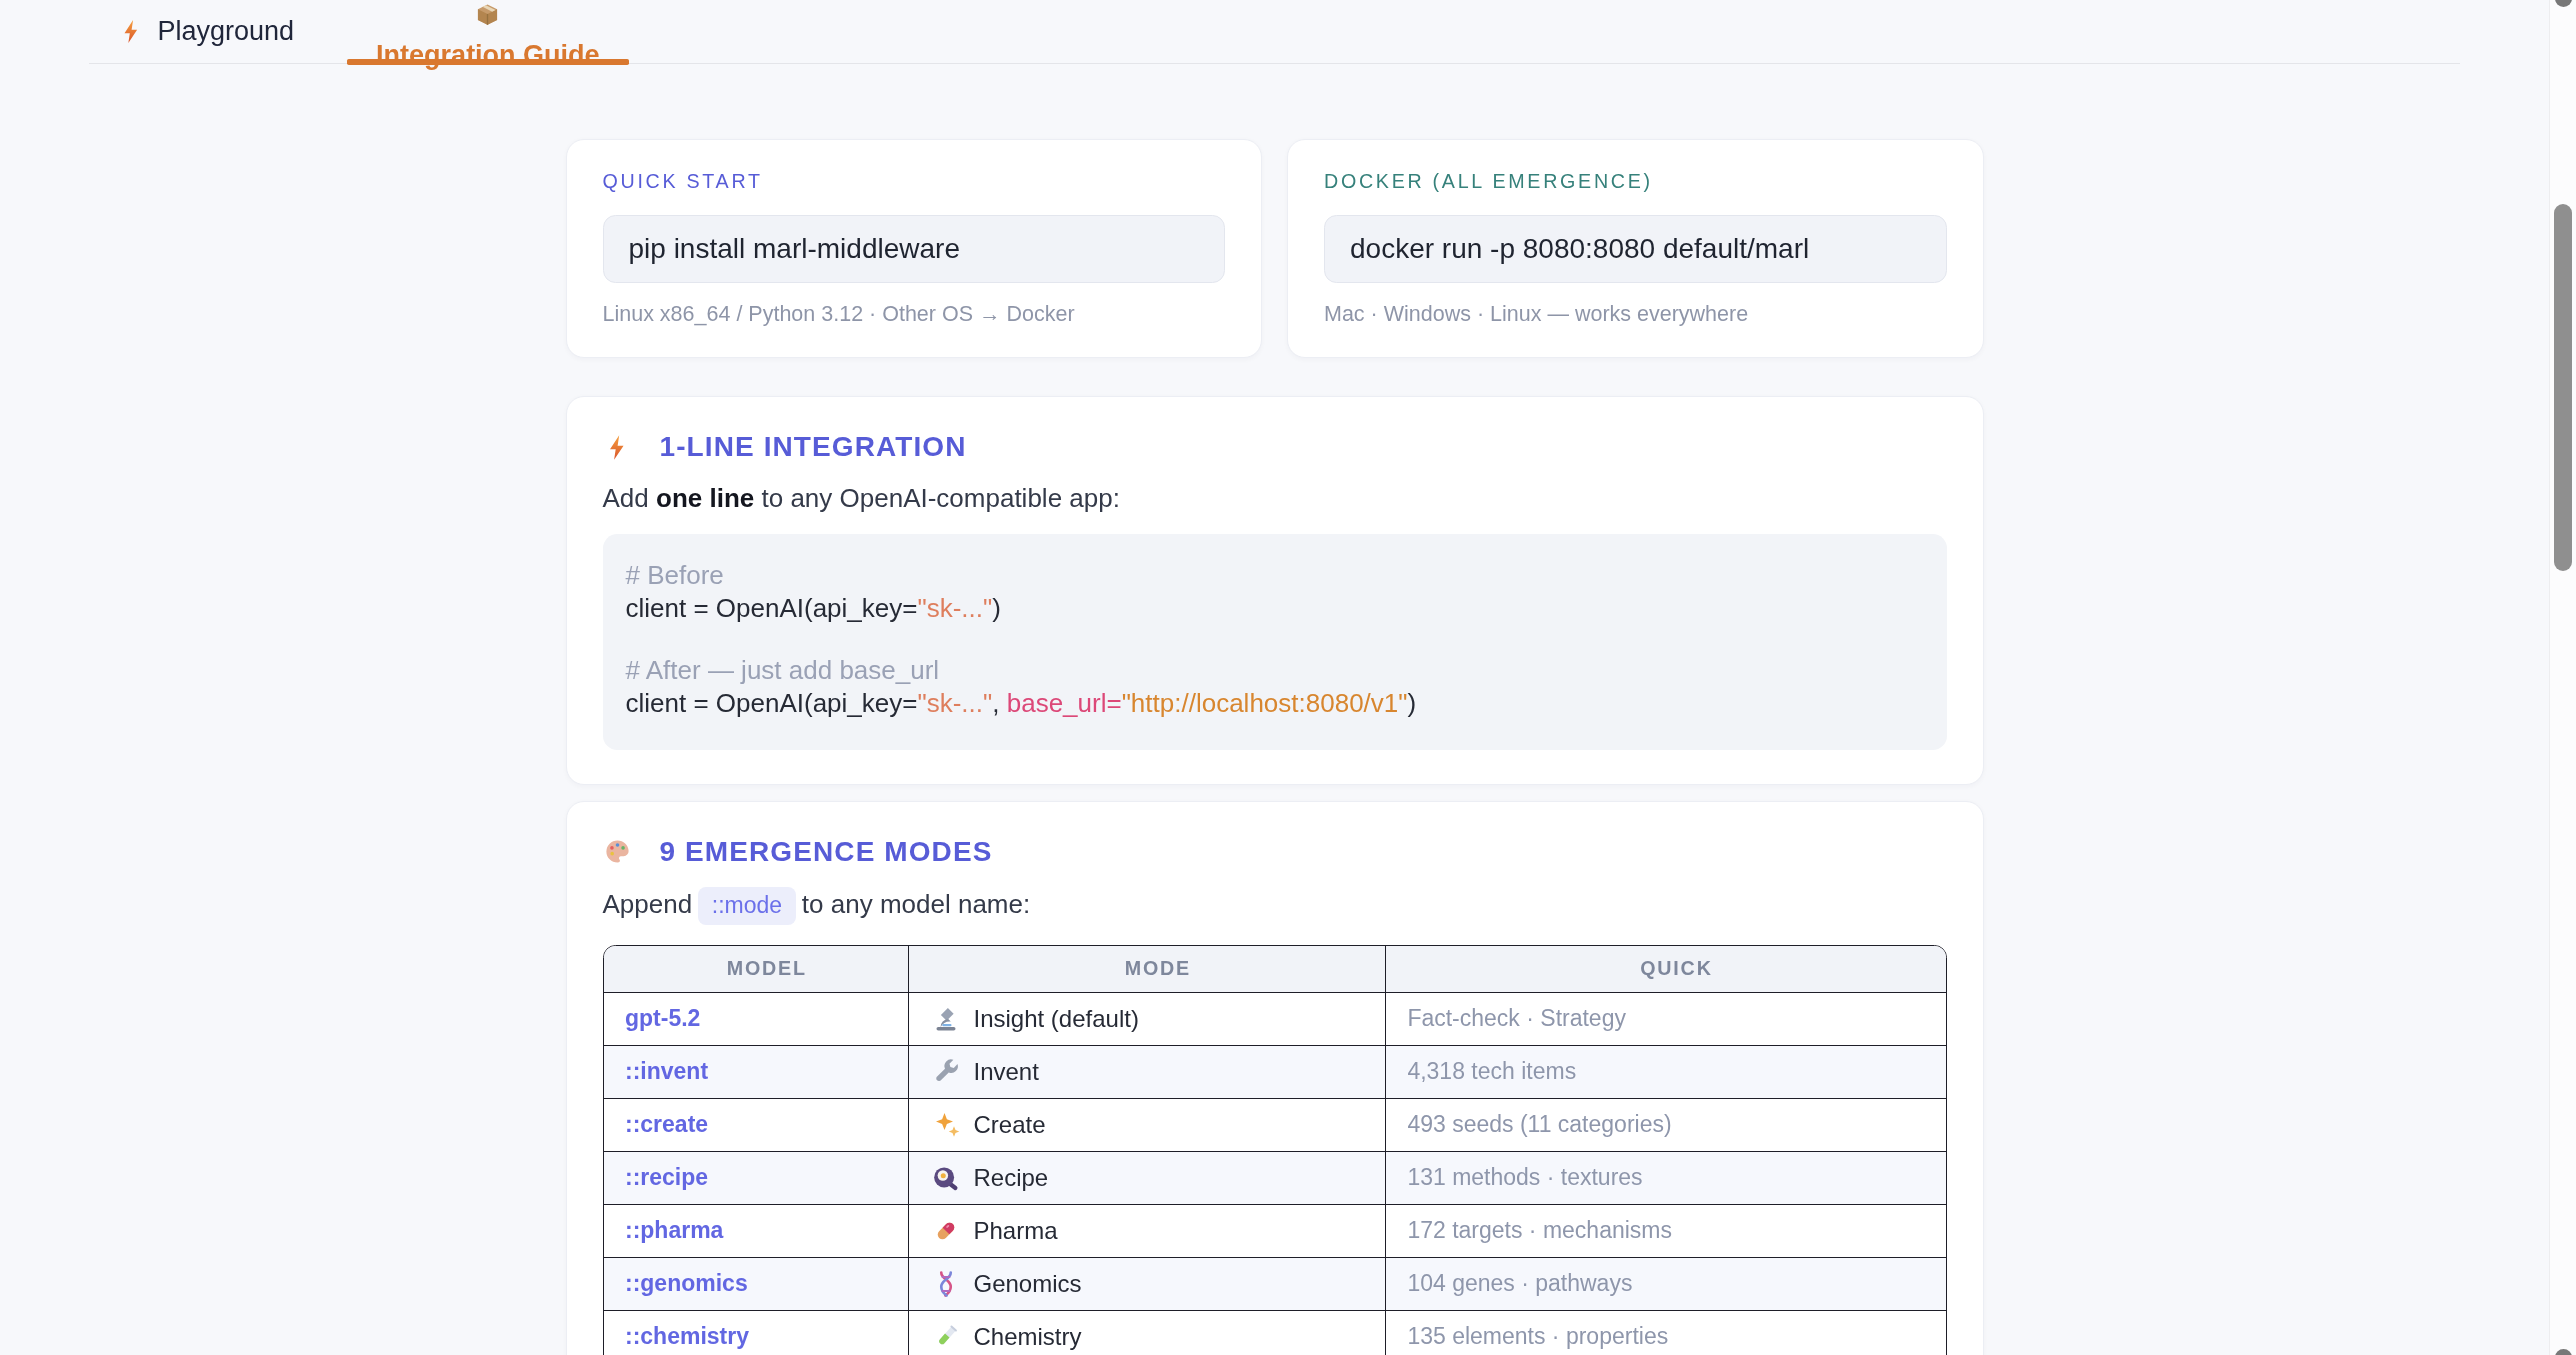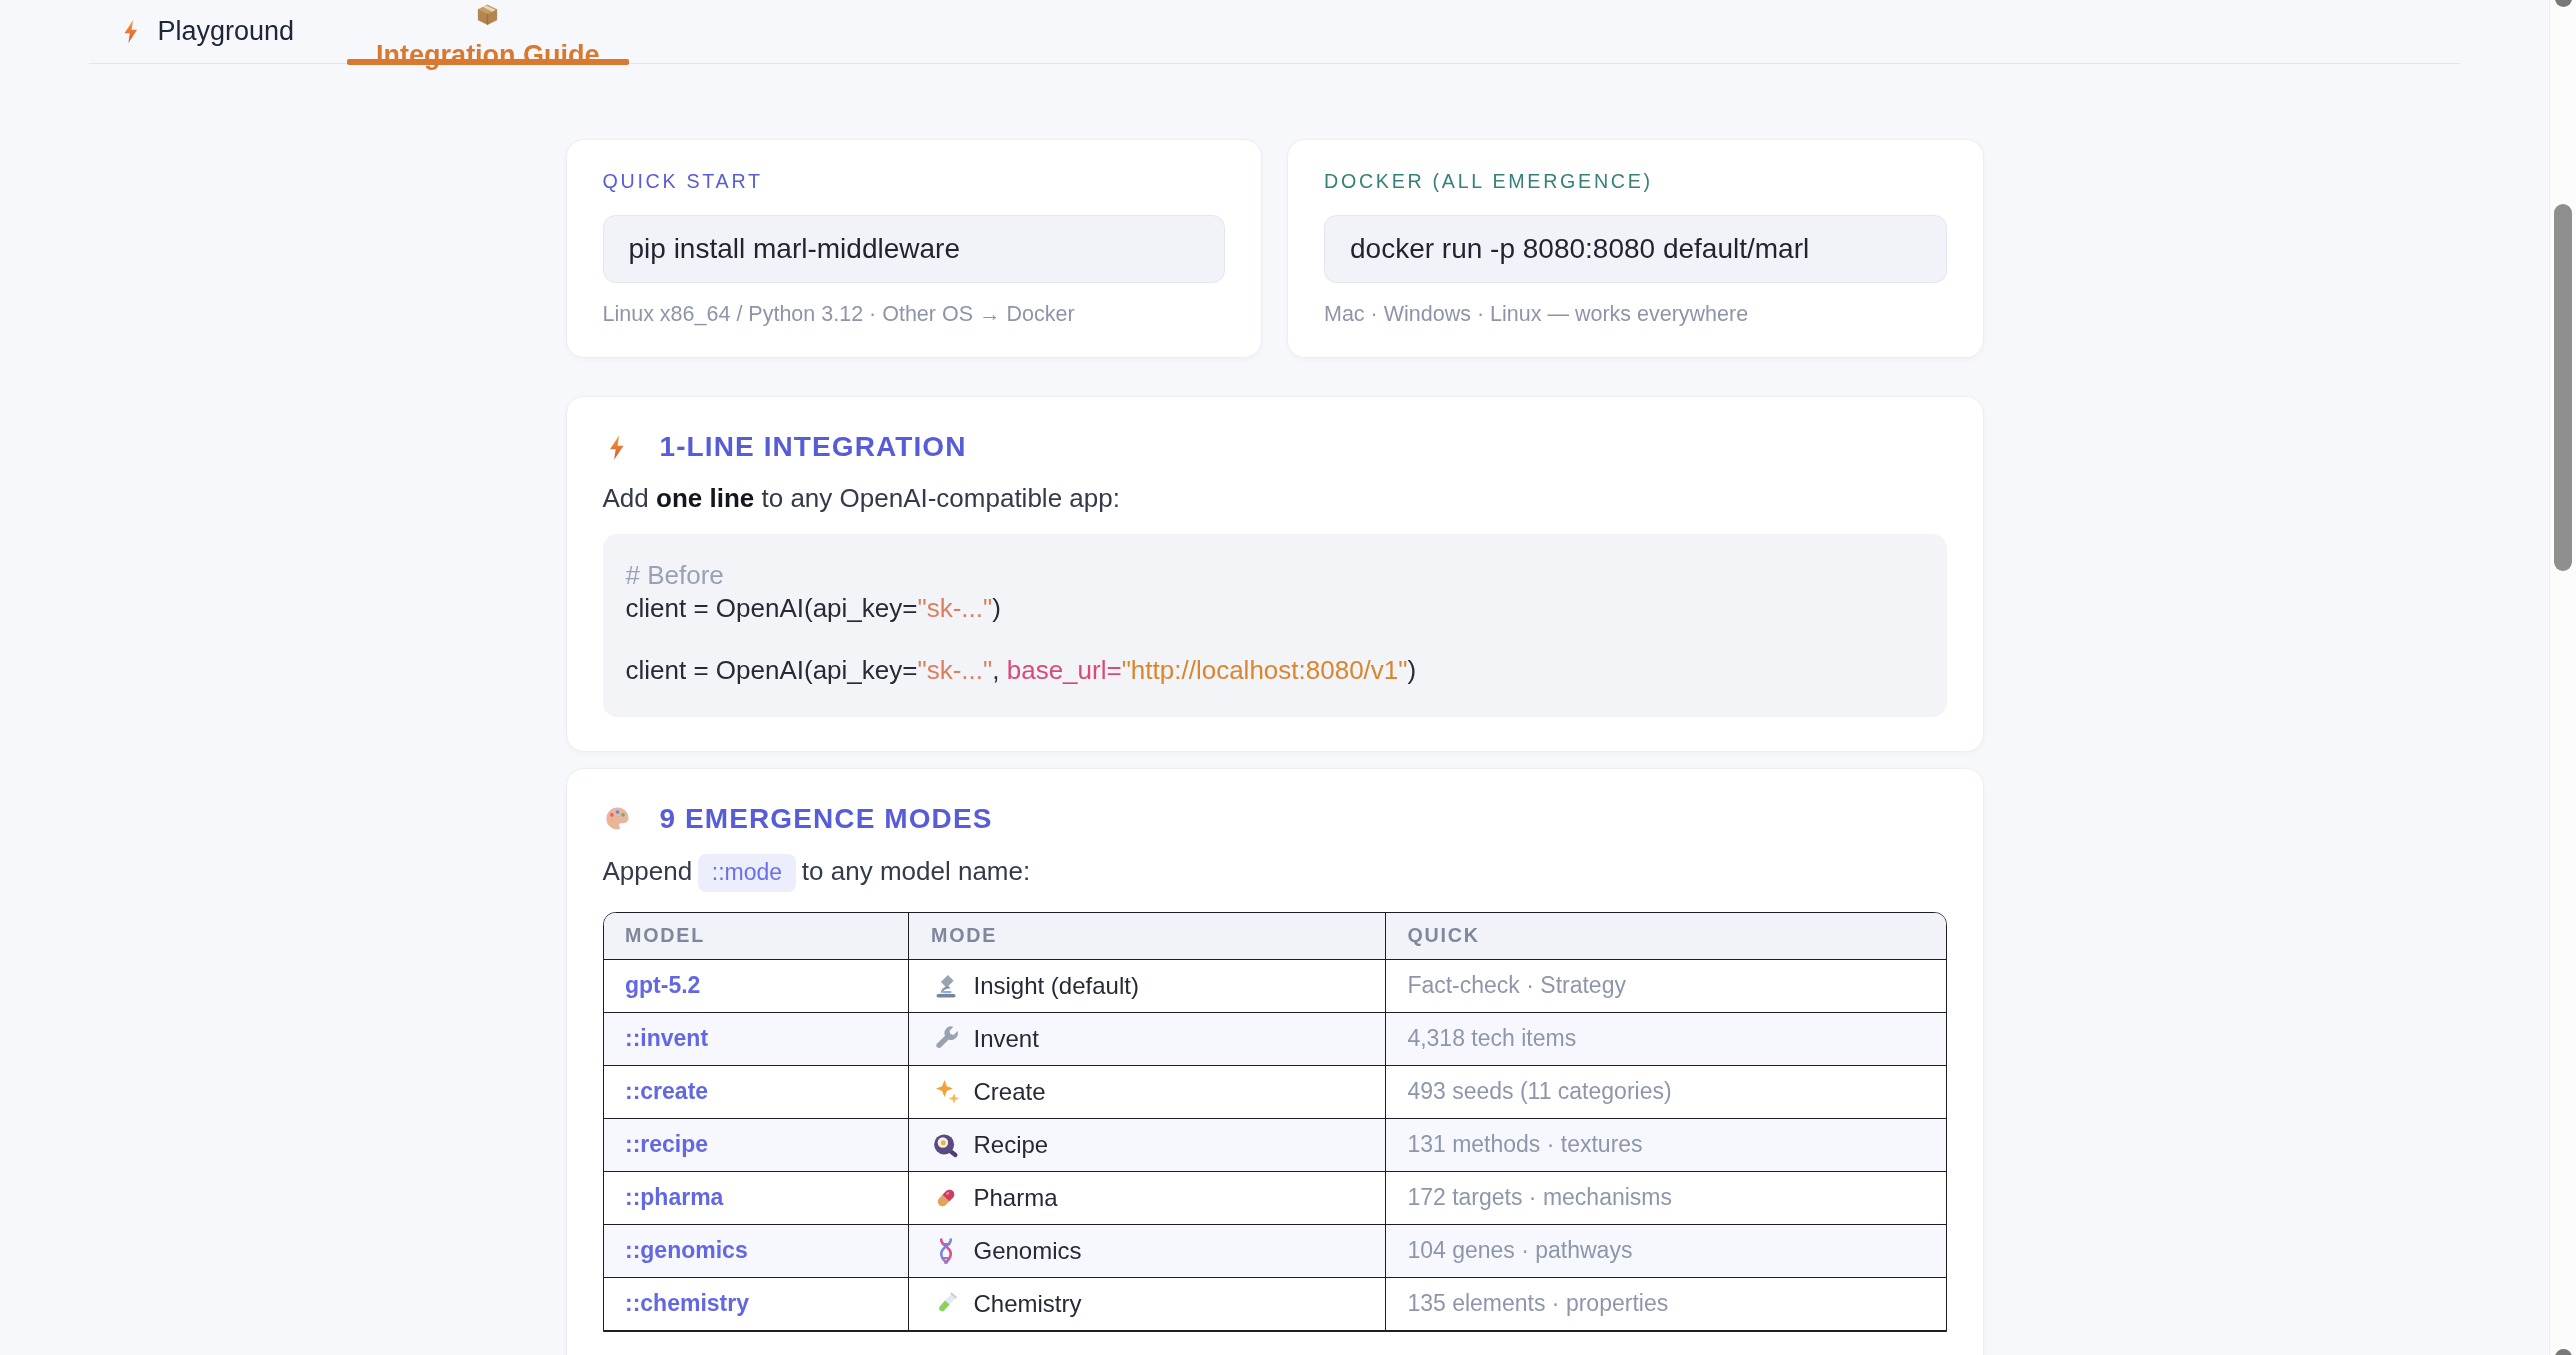--- a/index.html
+++ b/index.html
@@ -83,21 +83,21 @@
   .tok-pink   { color:var(--code-pink,#dc4878); }
   .tok-orange { color:var(--code-orange,#d8862f); }
 
   
   .tablewrap {
     border:1.8px solid var(--table-border,#1e1e28);
     border-radius:12.5px 12.5px 0 0; overflow:hidden; background:#fff;
   }
   table { width:100%; border-collapse:separate; border-spacing:0; }
   th {
-    height:47px; background:#f1f3f8; text-align:left;
+    height:47px; background:#f1f3f8; text-align:center;
     font-size:19.7px; font-weight:800; letter-spacing:1.8px; color:#7e879c;
     padding:0 0 0 21.5px; border-bottom:1.8px solid var(--table-border,#1e1e28);
   }
   td {
     height:53px; padding:0 0 0 21.5px;
     border-bottom:1.8px solid var(--table-border,#1e1e28);
     font-size:24px; vertical-align:middle;
   }
   th:nth-child(1), td:nth-child(1) { border-right:1.8px solid var(--table-border,#1e1e28); }
   th:nth-child(2), td:nth-child(2) { border-right:1.8px solid var(--table-border,#1e1e28); }
@@ -187,20 +187,21 @@
             </svg>
         </span>
         <span>1-LINE INTEGRATION</span>
       </h2>
       <p class="intro"><span>Add </span><b>one line</b><span> to any OpenAI-compatible app:</span></p>
 
       <div class="codeblock">
         <div class="cmt"># Before</div>
         <div><span>client = OpenAI(api_key=</span><span class="tok-salmon">"sk-..."</span><span>)</span></div>
         <div class="spacer"></div>
+        <div class="cmt"># After — just add base_url</div>
         <div><span>client = OpenAI(api_key=</span><span class="tok-salmon">"sk-..."</span><span>, </span><span class="tok-pink">base_url=</span><span class="tok-orange">"http://localhost:8080/v1"</span><span>)</span></div>
       </div>
     </section>
 
     <section class="card wide modes">
       <h2 class="sec">
         <span class="hicon">
           <svg viewBox="0 0 24 24">
             <path d="M12 2.8a9.2 9.2 0 1 0 0 18.4c1.9 0 2.6-1.4 1.6-2.6-.9-1.1-.3-2.7 1.3-2.7h2.2a4.3 4.3 0 0 0 4.1-4.4c-.2-5-4.3-8.7-9.2-8.7z" fill="#eab5a0"></path>
             <circle cx="7.4" cy="9" r="1.5" fill="#e45f5f"></circle>

